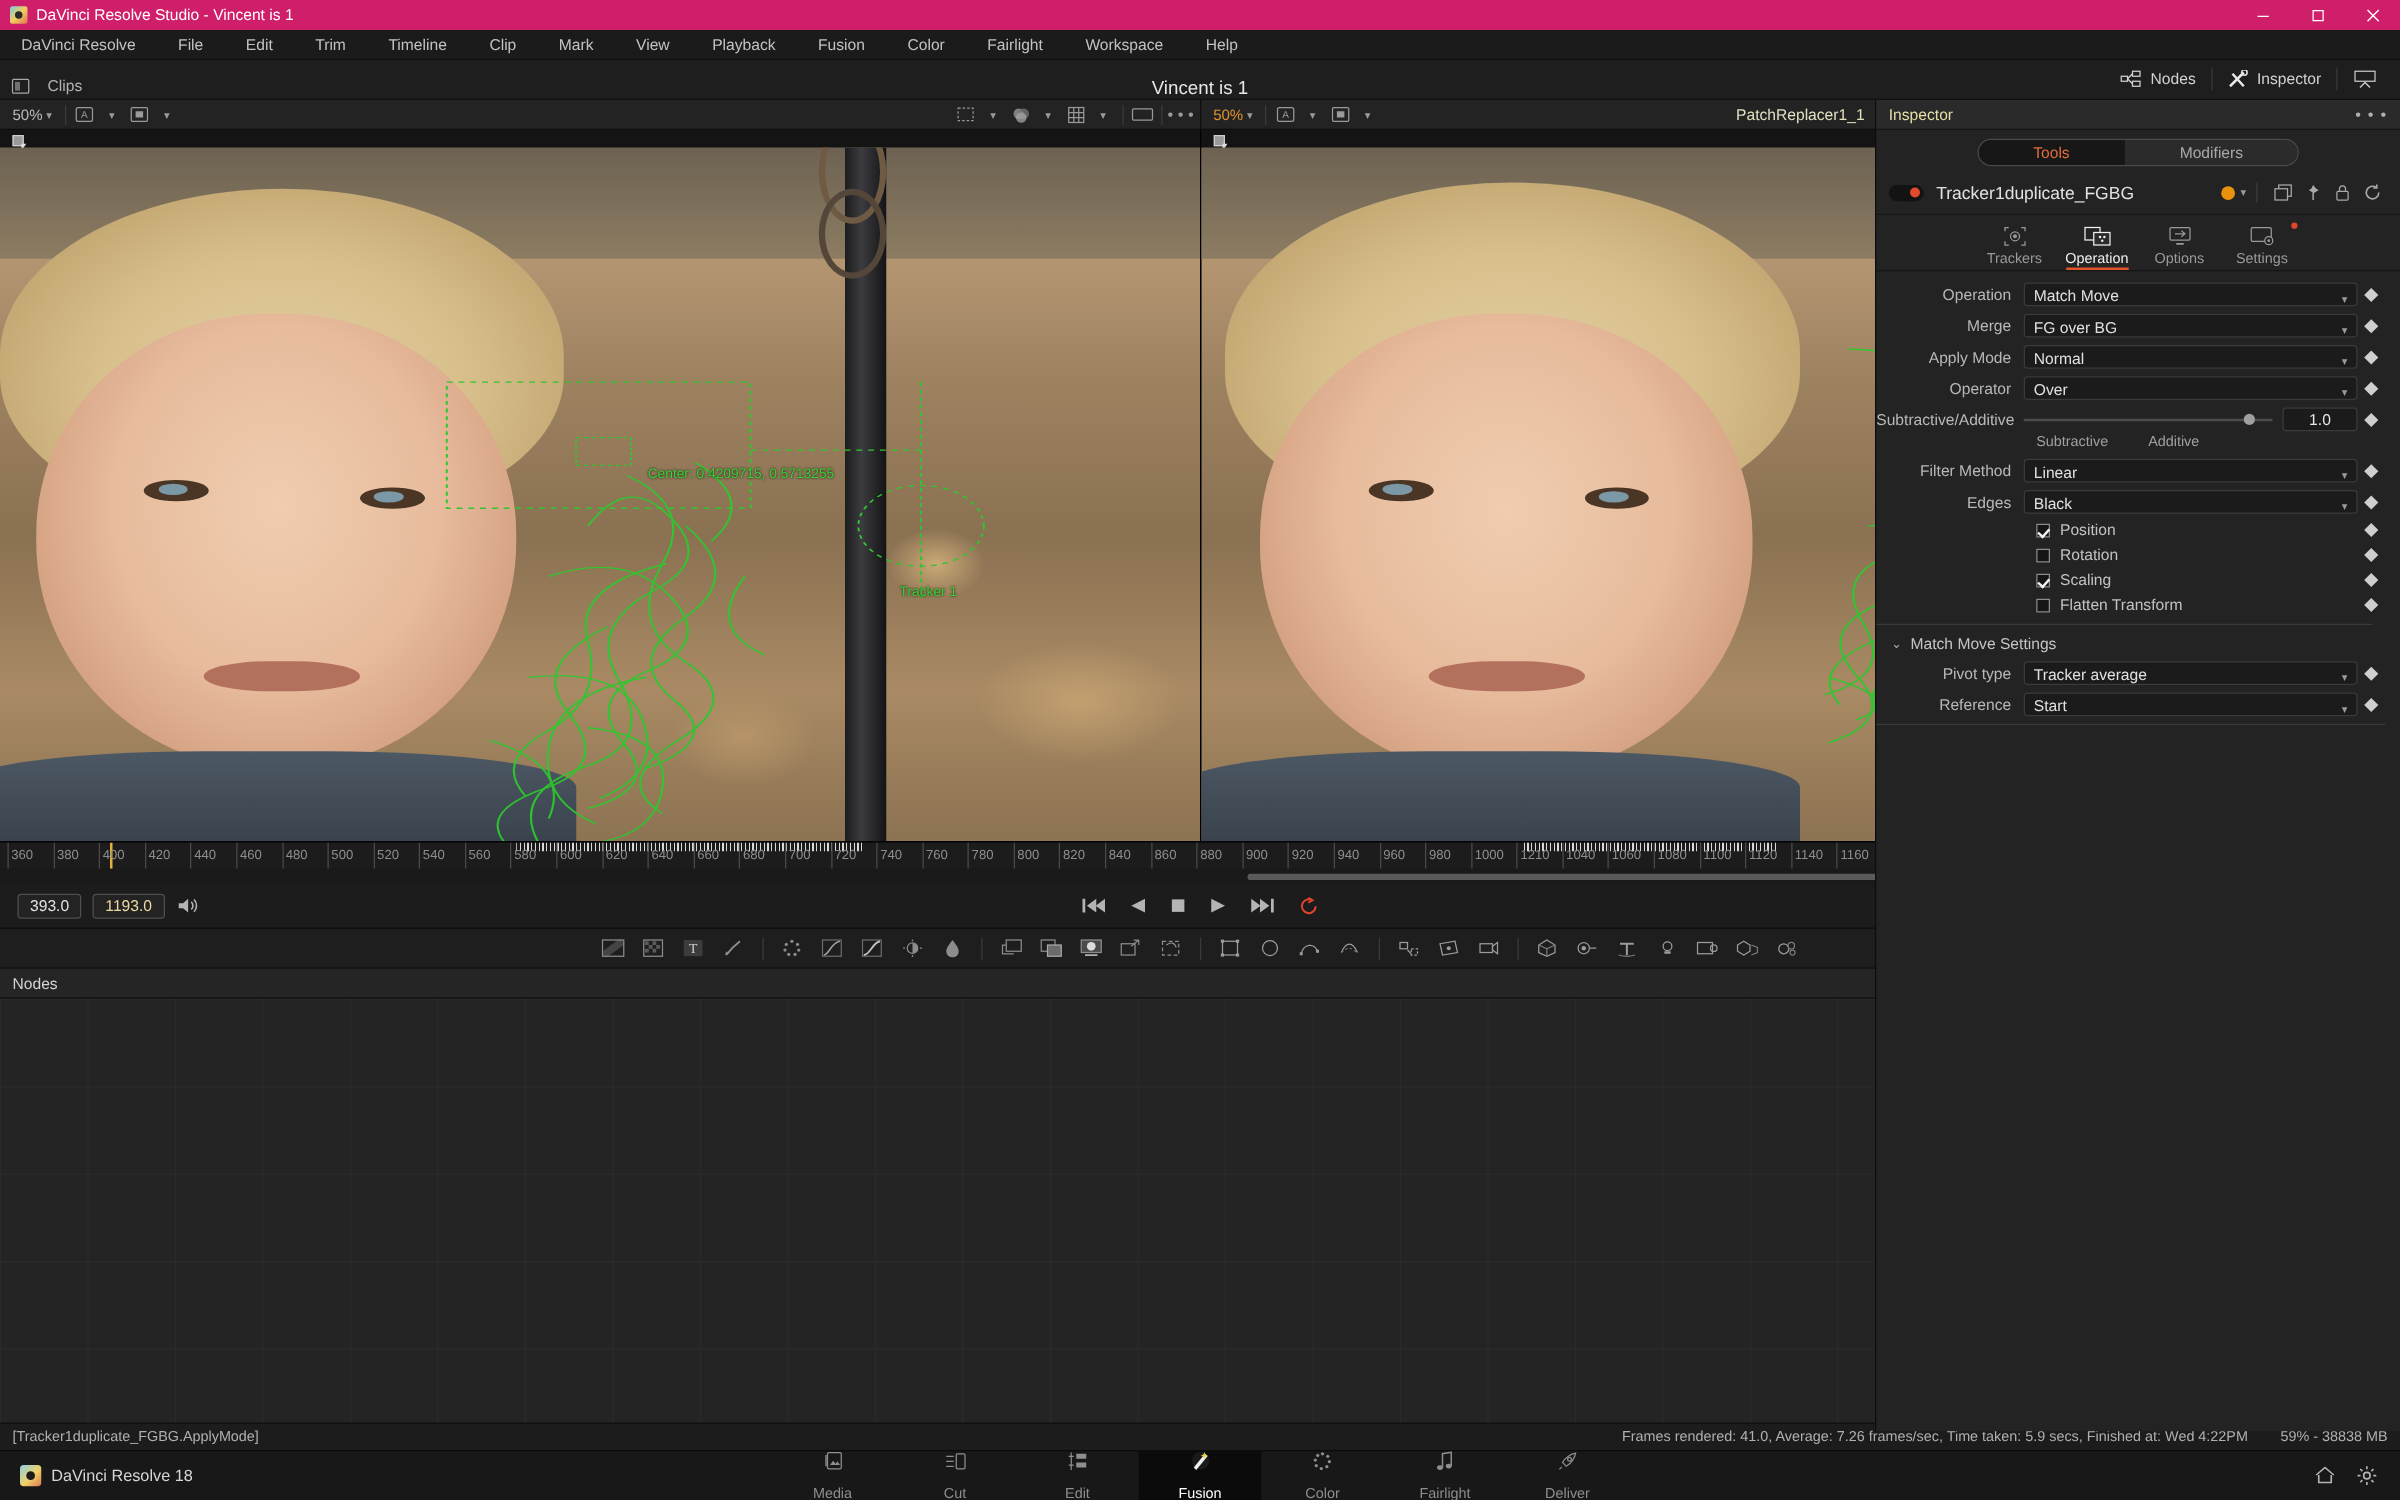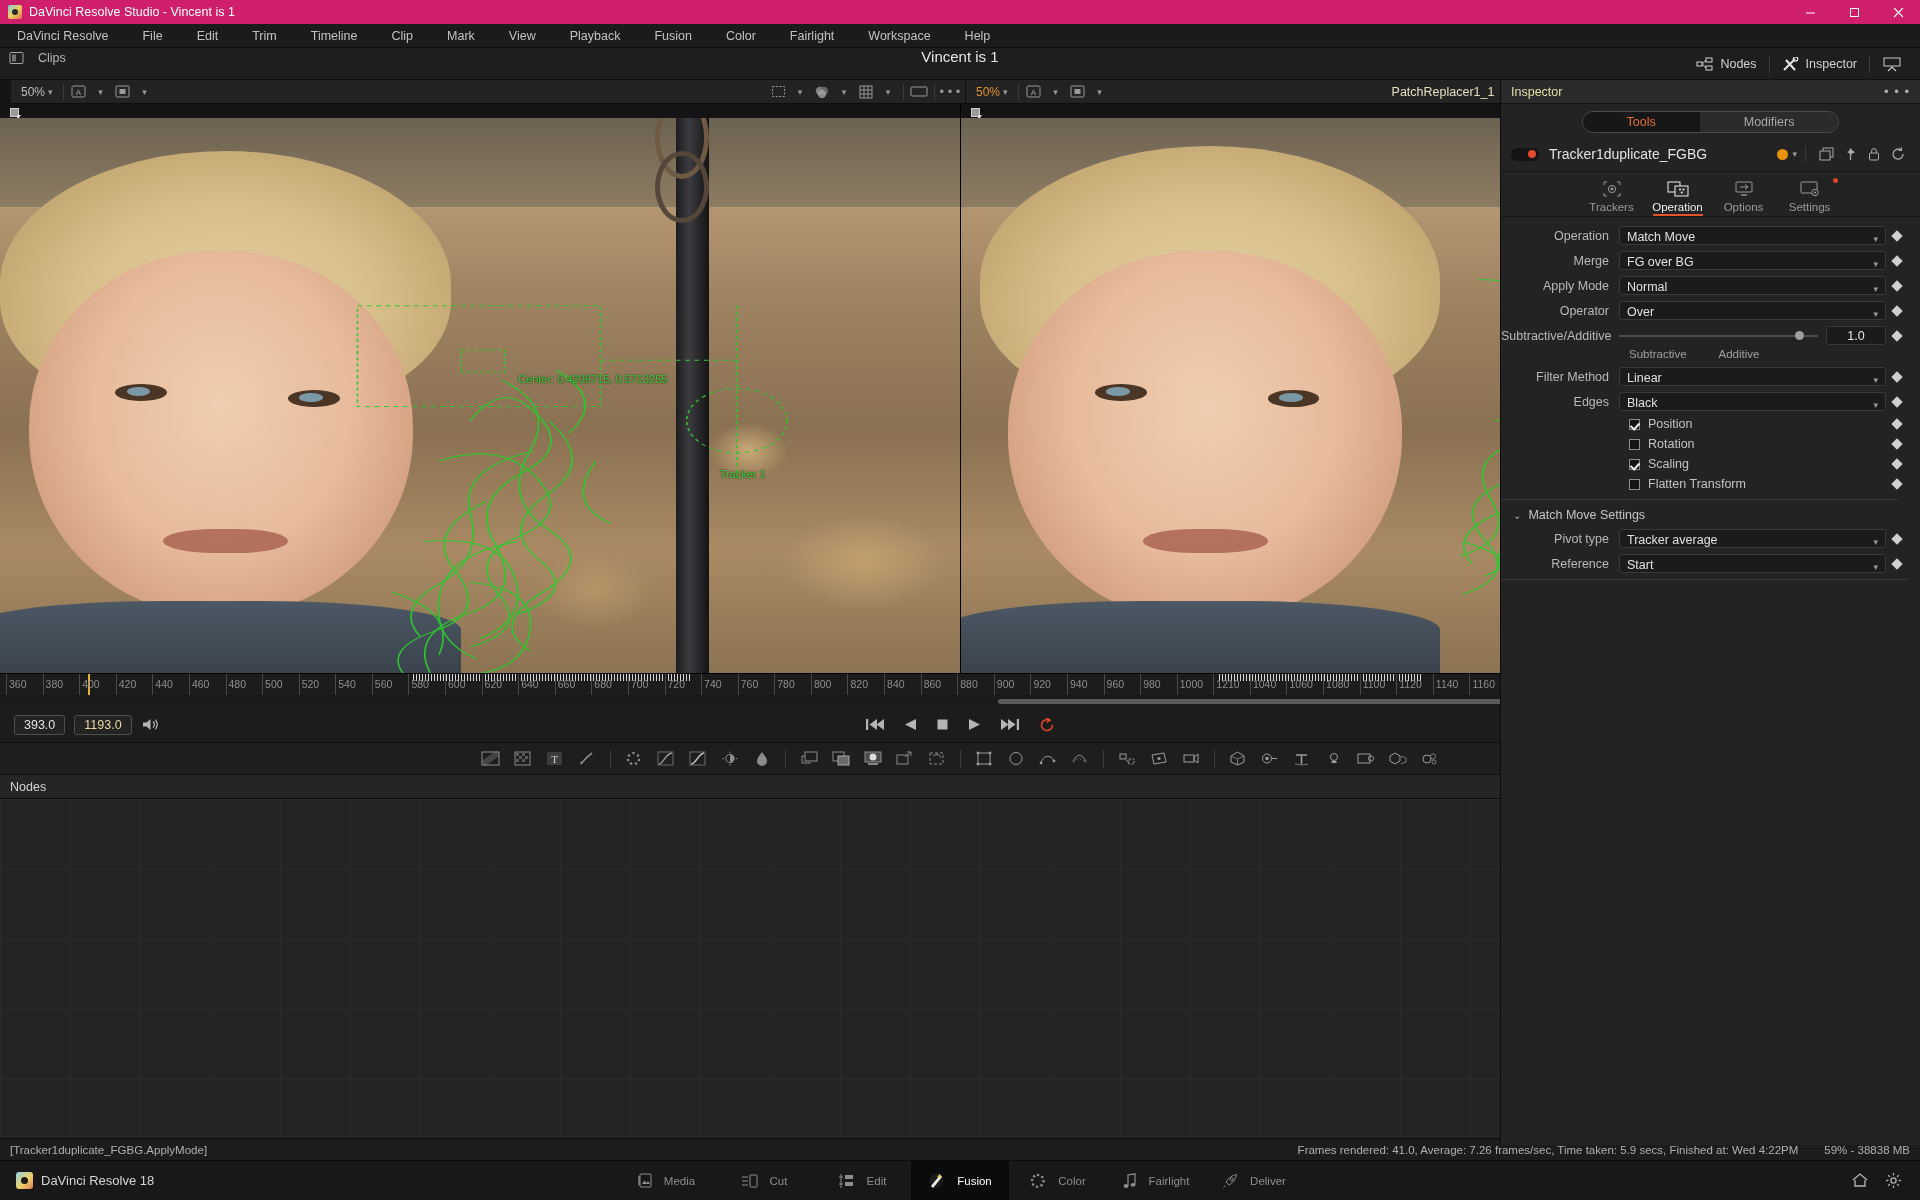--- a/index.html
+++ b/index.html
@@ -30,36 +30,36 @@
 
   
   .menubar{
     height:24px;background:#1b1b1b;display:flex;align-items:center;
     padding-left:8px;flex:0 0 24px;border-bottom:1px solid #0e0e0e;gap:16px;
   }
   .menubar .mi{padding:0 9px;font-size:12.5px;color:#c2c2c2;line-height:24px;}
 
   
   .appheader{
-    height:32px;background:#1e1e1e;display:flex;align-items:flex-start;flex:0 0 32px;
+    height:32px;background:#1e1e1e;display:flex;align-items:flex-end;flex:0 0 32px;
     border-bottom:1px solid #101010;position:relative;gap:45px;
   }
   .hdr-left{display:flex;align-items:center;padding-left:6px;gap:4px;}
   .hdr-ico{width:22px;height:20px;display:flex;align-items:center;justify-content:center;color:#a8a8a8;}
   .hdr-clips{font-size:12.5px;color:#b4b4b4;padding:0 6px;}
   .hdr-title{
     position:absolute;left:0;right:0;text-align:center;font-size:15px;color:#e6e6e6;pointer-events:none;
   }
   .hdr-right{margin-left:auto;display:flex;align-items:center;gap:0;padding-right:6px;}
   .hdr-btn{display:flex;align-items:center;gap:6px;padding:0 12px;height:32px;color:#d2d2d2;font-size:12.5px;}
   .hdr-sep{width:1px;height:18px;background:#3a3a3a;}
 
   
   .viewers{flex:0 0 663px;display:flex;flex-direction:column;background:#151515;}
-  .viewer-toolbars{height:24px;display:flex;flex:0 0 24px;background:#232323;border-bottom:1px solid #0d0d0d;margin-left:11px;}
+  .viewer-toolbars{height:24px;display:flex;flex:0 0 24px;background:#232323;border-bottom:1px solid #0d0d0d;}
   .vtb{flex:1;display:flex;align-items:center;position:relative;border-right:1px solid #0d0d0d;}
   .vtb:last-child{border-right:none;}
   .vtb-zoom{display:flex;align-items:center;padding:0 6px 0 10px;font-size:12px;color:#bdbdbd;gap:3px;}
   .vtb-zoom.active{color:#e0922e;}
   .vtb-sepv{width:1px;height:16px;background:#3b3b3b;margin:0 4px;}
   .vtb-ic{width:22px;height:18px;display:flex;align-items:center;justify-content:center;color:#9a9a9a;}
   .vtb-name{position:absolute;left:0;right:0;text-align:center;color:#e3dfc0;font-size:12.5px;pointer-events:none;}
   .vtb-right{margin-left:auto;display:flex;align-items:center;padding-right:4px;}
   .chev{font-size:9px;color:#9a9a9a;}
 
@@ -171,21 +171,21 @@
   
   .statusbar{flex:0 0 22px;height:22px;background:#1c1c1c;display:flex;align-items:center;padding:0 10px;font-size:11.5px;color:#b0b0b0;border-top:1px solid #0c0c0c;}
   .status-right{margin-left:auto;display:flex;align-items:center;gap:26px;}
 
   
   .pagebar{flex:0 0 40px;height:40px;background:#181818;display:flex;align-items:center;position:relative;border-top:1px solid #0b0b0b;}
   .brand{display:flex;align-items:center;gap:8px;padding-left:16px;color:#d6d6d6;font-size:13px;}
   .brandmark{width:17px;height:17px;border-radius:3px;background:linear-gradient(135deg,#8fd0e8,#efd267 55%,#e07a55);position:relative;}
   .brandmark::after{content:"";position:absolute;left:5px;top:5px;width:7px;height:7px;border-radius:50%;background:#1b1b1b;}
   .pages{position:absolute;left:0;right:0;display:flex;justify-content:center;gap:0;}
-  .page{width:98px;height:40px;display:flex;flex-direction:row;align-items:center;justify-content:center;gap:12px;color:#8e8e8e;font-size:11.5px;}
+  .page{width:98px;height:40px;display:flex;flex-direction:column;align-items:center;justify-content:center;gap:12px;color:#8e8e8e;font-size:11.5px;}
   .page .pic{height:17px;display:flex;align-items:center;justify-content:center;}
   .page.on{background:#0b0b0b;color:#fff;}
   .pbar-right{margin-left:auto;display:flex;gap:16px;padding-right:18px;color:#b4b4b4;}
   svg{display:block;}
 </style>
 </head>
 <body>
 
 <div class="app">
 

